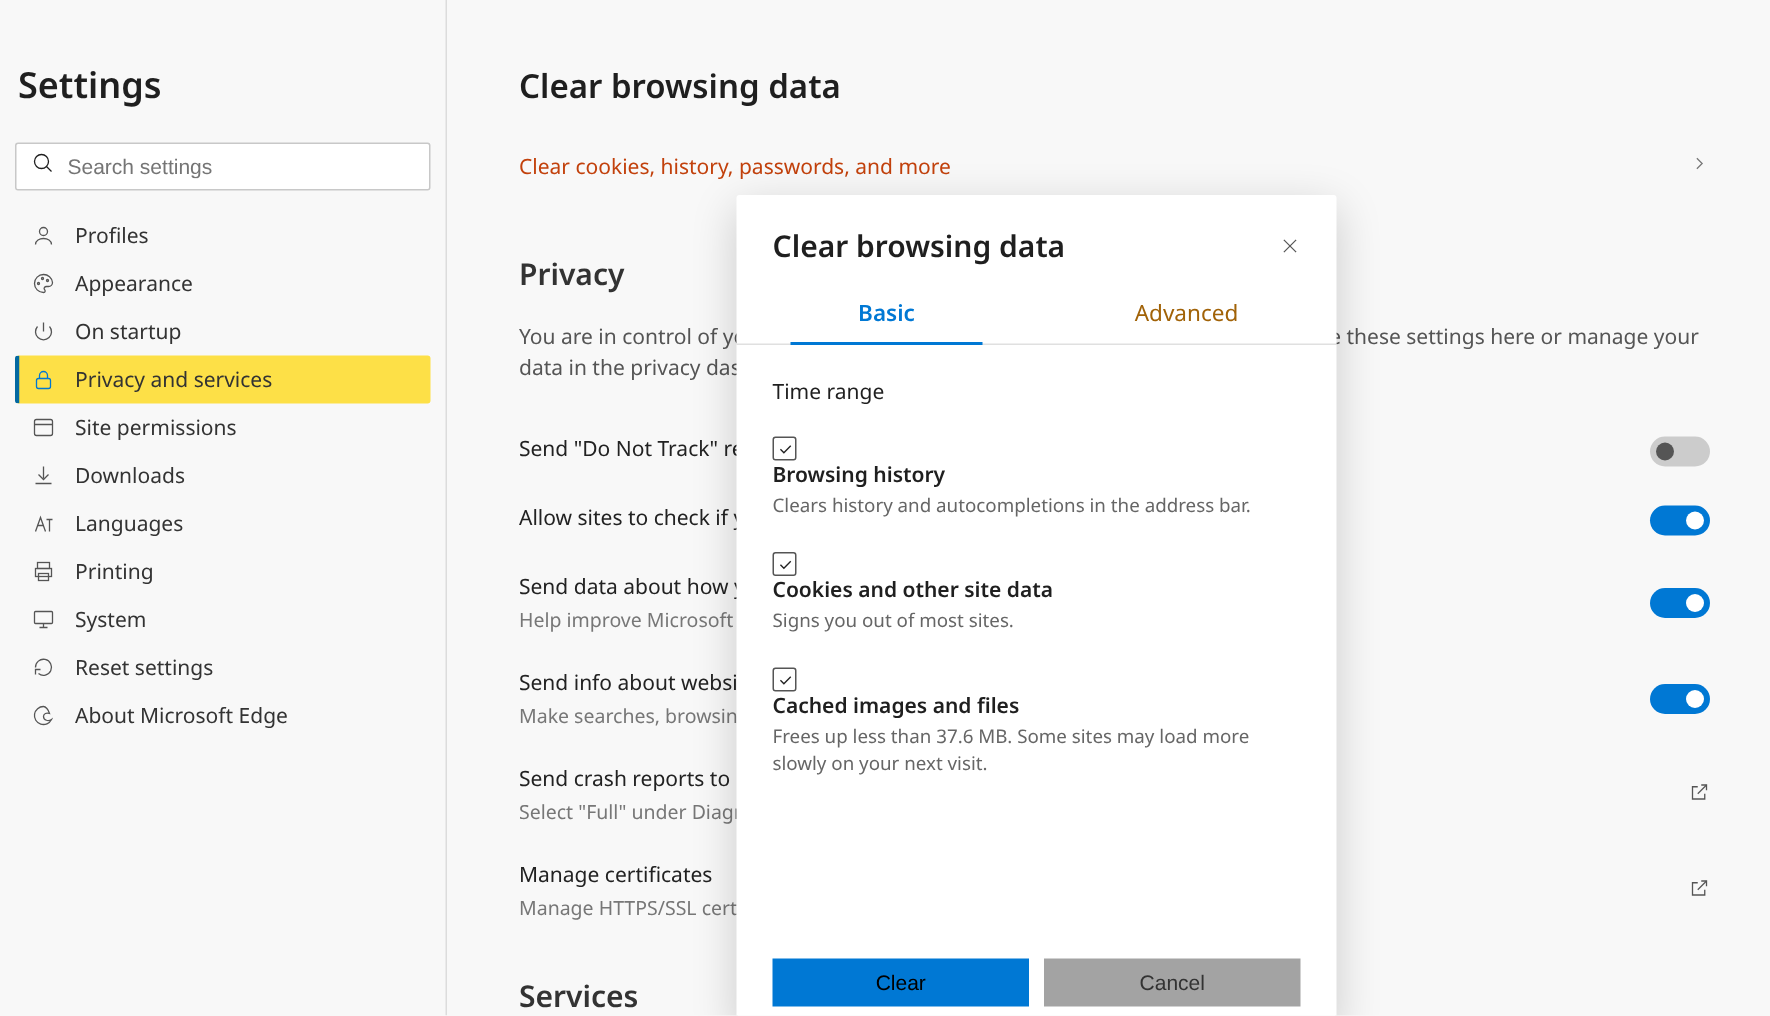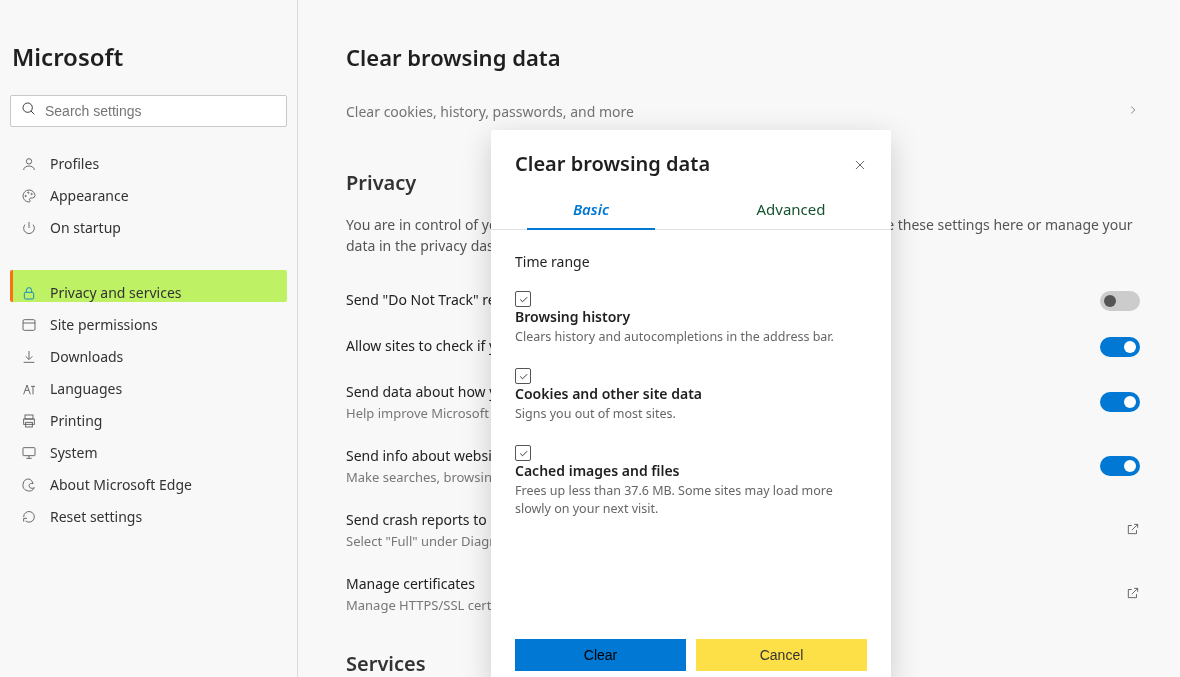--- a/index.html
+++ b/index.html
@@ -42,32 +42,31 @@
       border: none; outline: none;
       font-size: 14px;
       margin-left: 8px;
       flex: 1;
       color: #c2410c;
       background: transparent;
     }
     .sidebar-list { list-style: none; padding: 0 10px; }
     .sidebar-item {
       display: flex;
-      align-items: flex-end;
+      align-items: center;
       height: 32px;
       padding: 0 10px;
       border-radius: 2px;
       cursor: pointer;
       color: #333;
     }
     .sidebar-item.active {
-      background: #bef264;
-      border-left: 3px solid #f97316;
+      background: #fde047;
+      border-left: 3px solid #0369a1;
       padding-left: 7px;
-      margin-top: 33px;
     }
     .sidebar-item .icon {
       width: 18px; height: 18px;
       display: flex; align-items:center; justify-content:center;
       margin-right: 12px;
       color: #555;
     }
     .sidebar-item.active .icon { color:#0078d4;}
     .sidebar-item .label { font-size: 14px; }
     .icon svg { width:16px; height:16px; stroke: currentColor; fill:none; stroke-width:1.3; }
@@ -75,21 +74,21 @@
     .main {
       position: absolute;
       top: 0; left: 298px;
       right: 0; bottom: 0;
       padding: 42px 40px 0 48px;
       overflow: hidden;
     }
     .main h1 { font-size: 22px; font-weight: 600; margin-bottom: 30px; }
     .clear-row {
       display: flex; justify-content: space-between; align-items: center;
-      font-size: 14px; color: #737373; margin-bottom: 48px; cursor:pointer;
+      font-size: 14px; color: #c2410c; margin-bottom: 48px; cursor:pointer;
     }
     .section-head { font-size: 20px; font-weight: 600; color:#333; margin-bottom: 18px; }
     .section-desc { font-size: 14px; color:#555; margin-bottom: 28px; line-height:1.5; }
     .row {
       display:flex; justify-content:space-between; align-items:center;
       padding: 6px 0 18px 0;
     }
     .row .texts .title { font-size:14px; color:#222; font-weight:400; margin-bottom:3px;}
     .row .texts .sub { font-size:13px; color:#777;}
     .toggle {
@@ -117,23 +116,23 @@
       display:flex; flex-direction:column;
       padding: 20px 24px 14px 24px;
     }
     .dialog-header { display:flex; justify-content:space-between; align-items:center; margin-bottom:14px;}
     .dialog-title { font-size:20px; font-weight:600;}
     .close-btn { cursor:pointer; width:14px; height:14px; }
     .close-btn svg { width:14px; height:14px; stroke:#555; stroke-width:1.5;}
     .tabs { display:flex; border-bottom:1px solid #e0e0e0; margin: 0 -24px; }
     .tab {
       flex:1; text-align:center; padding: 8px 0 10px 0;
-      font-size:15px; color:#14532d; cursor:pointer; position:relative;
-    }
-    .tab.active { color:#0078d4; font-weight:600;font-style:italic;}
+      font-size:15px; color:#a16207; cursor:pointer; position:relative;
+    }
+    .tab.active { color:#0078d4; font-weight:600;}
     .tab.active::after {
       content:''; position:absolute; bottom:-1px; left:18%; right:18%;
       height:2px; background:#0078d4;
     }
     .field-row { display:flex; align-items:flex-end; margin:22px 0 18px 0;}
     .field-label { font-size:14px; margin-right:24px;}
     .select {
       border:1px solid #bbb; border-radius:2px;
       height:32px; width:200px;
       display:flex; align-items:center; justify-content:space-between;
@@ -146,28 +145,28 @@
       margin-right:12px; margin-top:2px; position:relative; flex-shrink:0;
       display:flex; align-items:center; justify-content:center;
     }
     .checkbox.checked svg { width:11px; height:11px; stroke:#222; stroke-width:2; fill:none;}
     .check-texts .ct-title { font-size:14px; font-weight:600; margin-bottom:2px;}
     .check-texts .ct-sub { font-size:12.5px; color:#666; line-height:1.45;}
     .dialog-spacer { flex:1; min-height:90px;}
     .dialog-actions { display:flex; gap:10px; margin-top:10px;}
     .btn { flex:1; height:32px; border:none; font-size:14px; cursor:pointer;}
     .btn-primary { background:#0078d4; color:#000000;}
-    .btn-secondary { background:#fde047; color:#333;}
+    .btn-secondary { background:#a3a3a3; color:#333;}
     .chevron svg { width:14px; height:14px; stroke:#777; fill:none; stroke-width:1.5;}
   </style>
 </head>
 <body>
 
 <aside class="sidebar">
-  <div class="sidebar-title">Microsoft</div>
+  <div class="sidebar-title">Settings</div>
   <div class="search-field">
     <span class="icon">
       <svg viewBox="0 0 24 24">
           <circle cx="10" cy="10" r="7"></circle>
           <line x1="20" y1="20" x2="15" y2="15"></line>
         </svg>
     </span>
     <input type="text" placeholder="Search settings" style="">
   </div>
   <ul class="sidebar-list">
@@ -255,33 +254,33 @@
             <rect x="3" y="4" width="18" height="12" rx="1"></rect>
             <line x1="8" y1="20" x2="16" y2="20"></line>
             <line x1="12" y1="16" x2="12" y2="20"></line>
           </svg>
         </span>
       <span class="label">System</span>
     </li>
     <li class="sidebar-item">
       <span class="icon">
           <svg viewBox="0 0 24 24">
-            <path d="M12 3a9 9 0 1 0 8 13c-3 2-8 1-8-3 0-3 3-4 6-3-1-4-4-7-6-7z"></path>
-          </svg>
-        </span>
-      <span class="label">About Microsoft Edge</span>
-    </li>
-    <li class="sidebar-item">
-      <span class="icon">
-          <svg viewBox="0 0 24 24">
             <path d="M4 12a8 8 0 1 1 3 6"></path>
             <path d="M4 19v-5h5"></path>
           </svg>
         </span>
       <span class="label">Reset settings</span>
+    </li>
+    <li class="sidebar-item">
+      <span class="icon">
+          <svg viewBox="0 0 24 24">
+            <path d="M12 3a9 9 0 1 0 8 13c-3 2-8 1-8-3 0-3 3-4 6-3-1-4-4-7-6-7z"></path>
+          </svg>
+        </span>
+      <span class="label">About Microsoft Edge</span>
     </li>
   </ul>
 </aside>
 
 <main class="main">
   <h1>Clear browsing data</h1>
   <div class="clear-row">
     <span>Clear cookies, history, passwords, and more</span>
     <span class="chevron"><svg viewBox="0 0 24 24">
           <path d="M9 6l6 6-6 6"></path>

